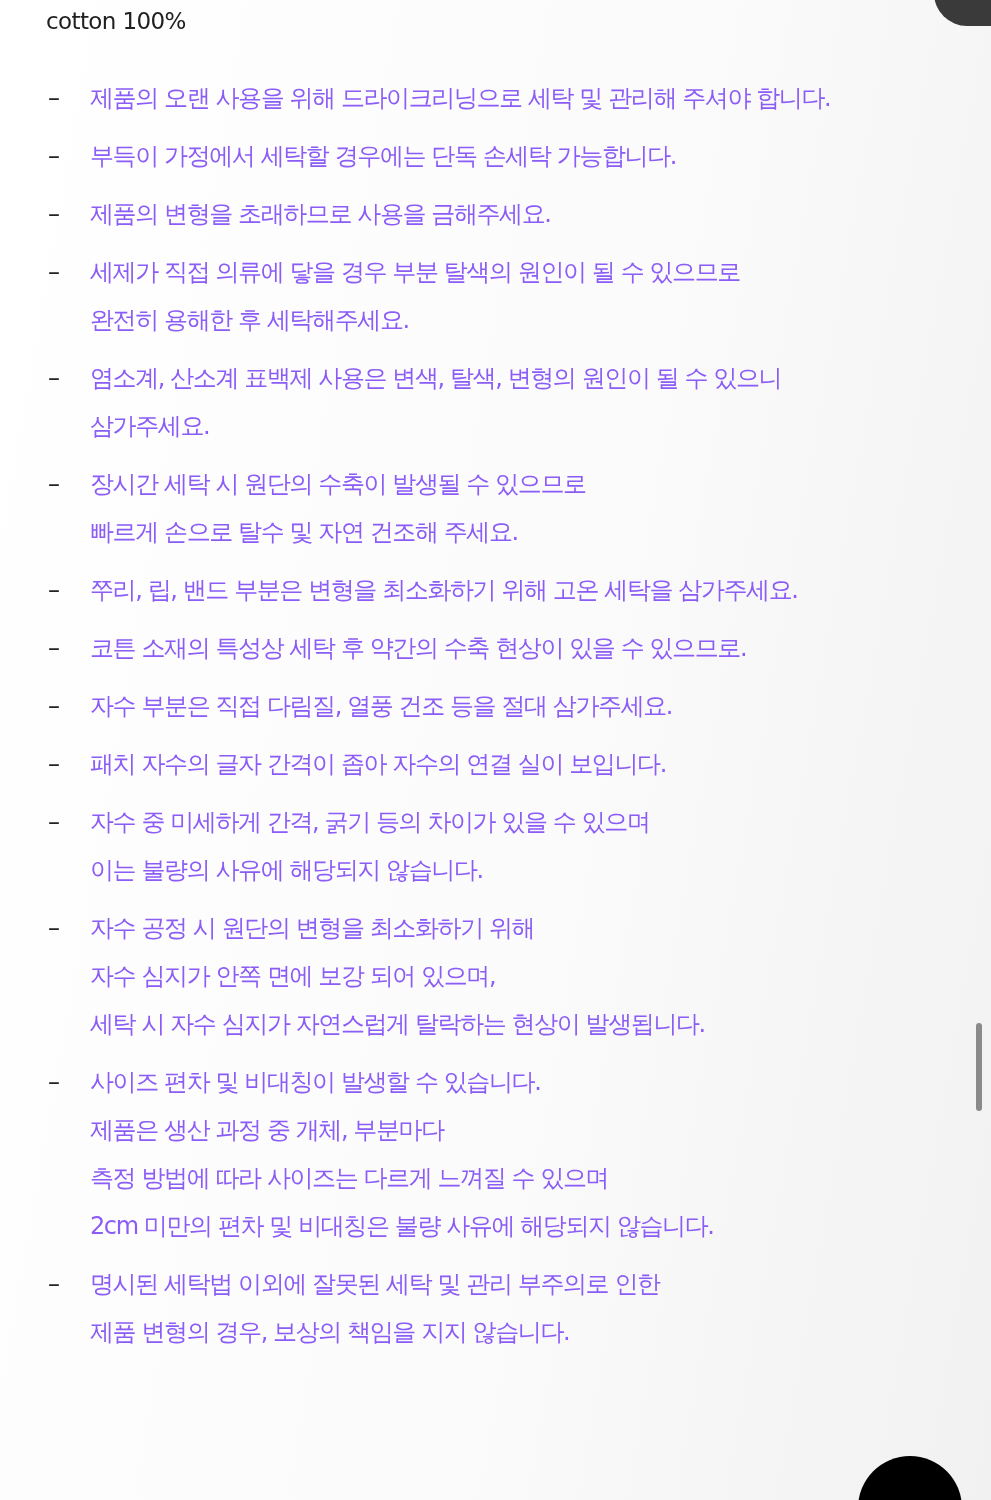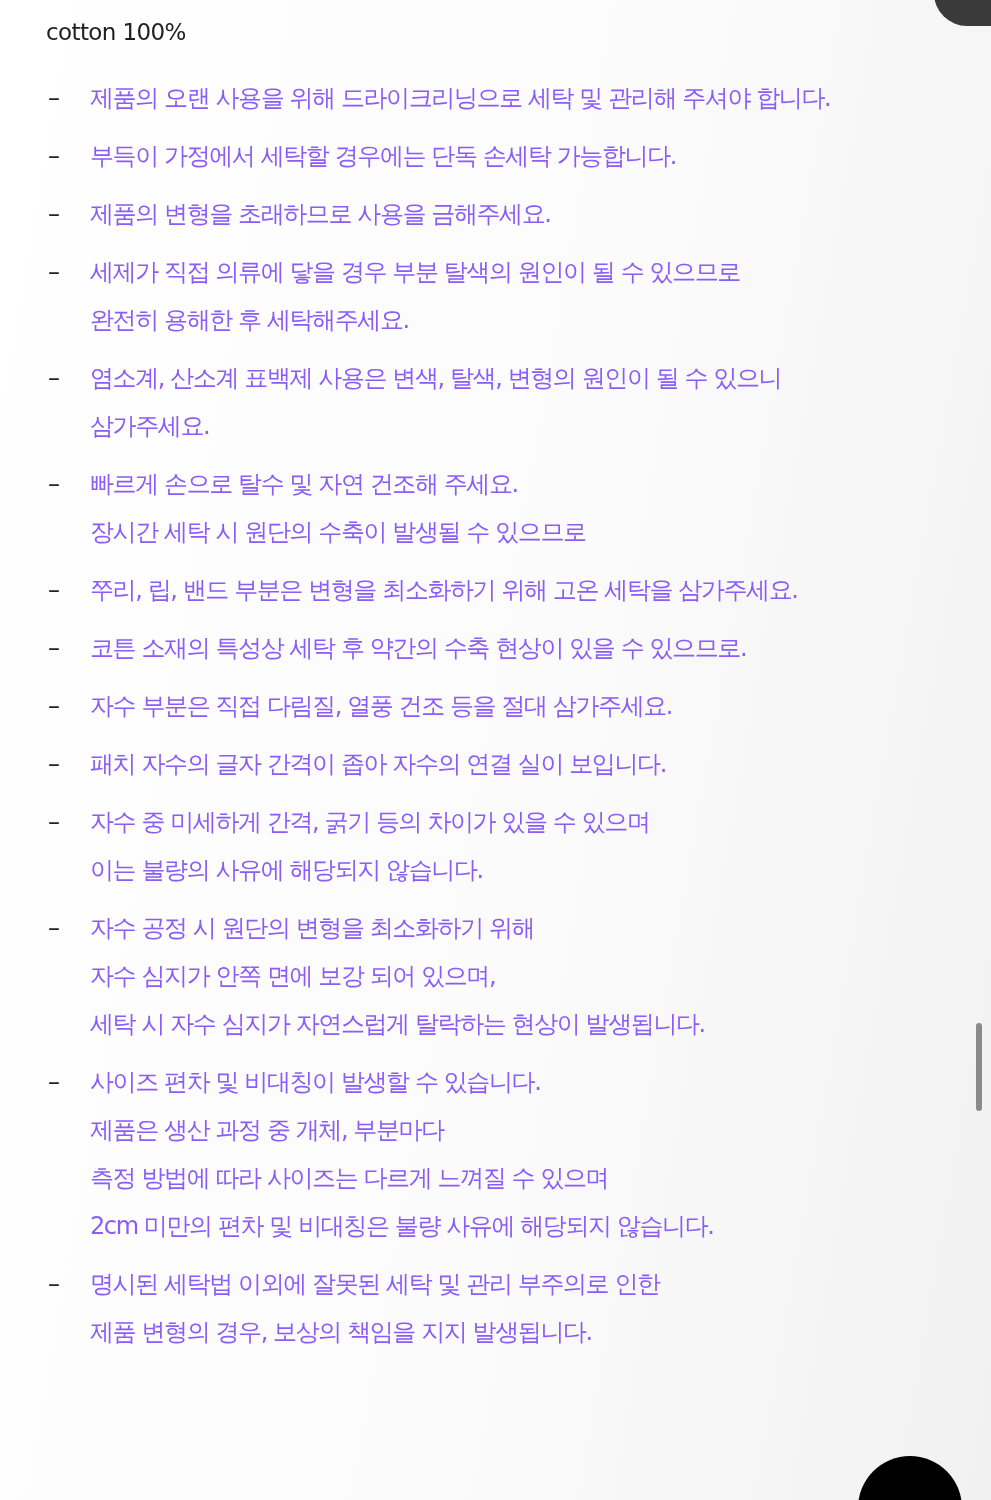--- a/index.html
+++ b/index.html
@@ -11,21 +11,21 @@
       height: 1500px;
       overflow: hidden;
       position: relative;
       background: linear-gradient(100deg, #ffffff 0%, #fbfbfb 55%, #f1f1f1 100%);
       font-family: "DejaVu Sans", "Liberation Sans", sans-serif;
       color: #1c1c1c;
     }
     .material {
       position: absolute;
       left: 46px;
-      top: 16px;
+      top: 5px;
       font-size: 23px;
       line-height: 32px;
       letter-spacing: -0.6px;
       color: #202020;
     }
     .notice-list {
       position: absolute;
       left: 46px;
       top: 74px;
       width: 900px;
@@ -105,22 +105,22 @@
     <span class="line">세제가 직접 의류에 닿을 경우 부분 탈색의 원인이 될 수 있으므로</span>
     <span class="line">완전히 용해한 후 세탁해주세요.</span>
   </li>
   <li class="notice-item">
     <span class="dash">–</span>
     <span class="line">염소계, 산소계 표백제 사용은 변색, 탈색, 변형의 원인이 될 수 있으니</span>
     <span class="line">삼가주세요.</span>
   </li>
   <li class="notice-item">
     <span class="dash">–</span>
+    <span class="line">장시간 세탁 시 원단의 수축이 발생될 수 있으므로</span>
     <span class="line">빠르게 손으로 탈수 및 자연 건조해 주세요.</span>
-    <span class="line">장시간 세탁 시 원단의 수축이 발생될 수 있으므로</span>
   </li>
   <li class="notice-item">
     <span class="dash">–</span>
     <span class="line">쭈리, 립, 밴드 부분은 변형을 최소화하기 위해 고온 세탁을 삼가주세요.</span>
   </li>
   <li class="notice-item">
     <span class="dash">–</span>
     <span class="line">코튼 소재의 특성상 세탁 후 약간의 수축 현상이 있을 수 있으므로.</span>
   </li>
   <li class="notice-item">
@@ -145,19 +145,19 @@
   <li class="notice-item">
     <span class="dash">–</span>
     <span class="line">사이즈 편차 및 비대칭이 발생할 수 있습니다.</span>
     <span class="line">제품은 생산 과정 중 개체, 부분마다</span>
     <span class="line">측정 방법에 따라 사이즈는 다르게 느껴질 수 있으며</span>
     <span class="line">2cm 미만의 편차 및 비대칭은 불량 사유에 해당되지 않습니다.</span>
   </li>
   <li class="notice-item">
     <span class="dash">–</span>
     <span class="line">명시된 세탁법 이외에 잘못된 세탁 및 관리 부주의로 인한</span>
-    <span class="line">제품 변형의 경우, 보상의 책임을 지지 발생됩니다.</span>
+    <span class="line">제품 변형의 경우, 보상의 책임을 지지 않습니다.</span>
   </li>
 </ul>
 
 <div class="top-button"></div>
 <div class="scroll-thumb"></div>
 <div class="fab-button"></div>
 
 </body></html>

